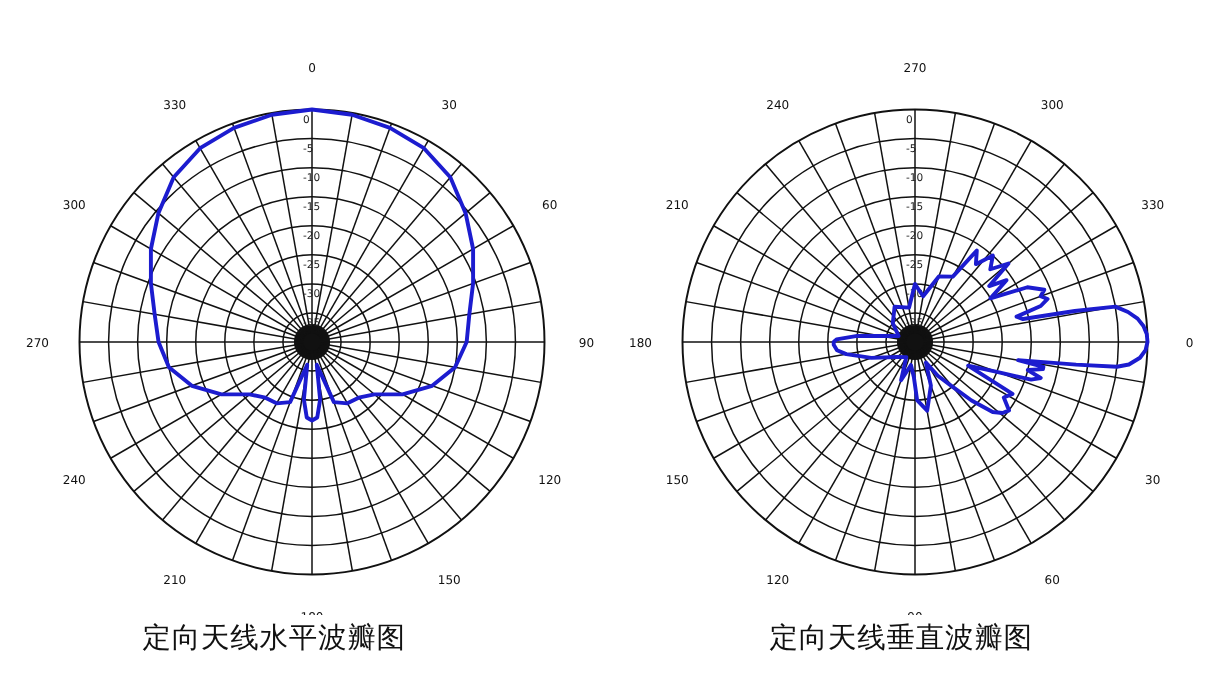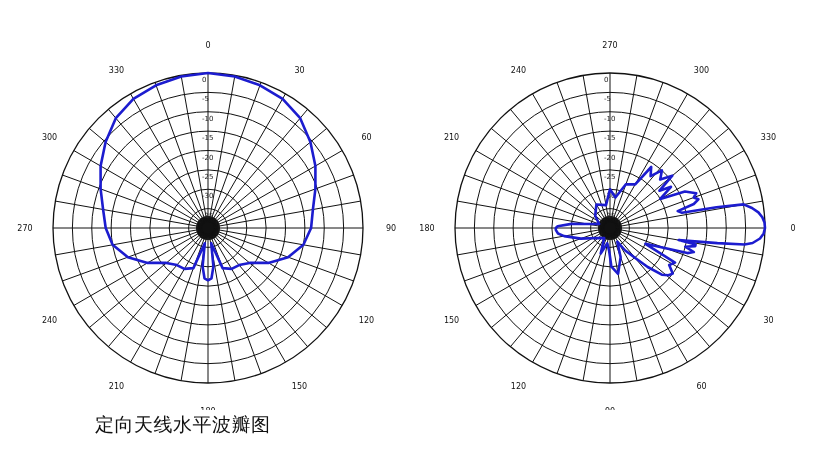--- a/index.html
+++ b/index.html
@@ -300,13 +300,14 @@
       <text x="116.50000000000004" y="389.4826488925523" text-anchor="middle" class="ang">120</text>
       <text x="49.51735110744772" y="322.5" text-anchor="middle" class="ang">150</text>
       <text x="25" y="231.00000000000003" text-anchor="middle" class="ang">180</text>
       <text x="49.51735110744772" y="139.5" text-anchor="middle" class="ang">210</text>
       <text x="116.49999999999991" y="72.51735110744778" text-anchor="middle" class="ang">240</text>
       <text x="207.99999999999997" y="48" text-anchor="middle" class="ang">270</text>
       <text x="299.5" y="72.51735110744772" text-anchor="middle" class="ang">300</text>
       <text x="366.4826488925522" y="139.49999999999991" text-anchor="middle" class="ang">330</text>
       <path d="M363.0 228.0 L361.7 233.4 L358.0 238.5 L350.6 243.0 L342.6 244.5 L315.4 243.1 L276.7 240.1 L293.6 244.6 L293.3 246.1 L283.2 246.7 L291.8 252.0 L285.4 253.1 L262.6 247.9 L243.4 243.8 L273.0 262.6 L267.2 265.0 L270.7 273.6 L266.4 275.3 L259.8 274.7 L245.7 267.0 L232.9 257.7 L223.2 250.5 L215.3 241.7 L218.6 257.1 L216.1 273.8 L209.4 266.7 L207.2 251.2 L205.3 243.3 L198.7 253.5 L202.2 238.1 L196.1 238.0 L178.9 238.6 L162.2 236.1 L156.0 233.5 L153.8 229.9 L153.8 228.0 L155.7 226.2 L169.5 223.9 L185.1 224.0 L197.1 224.0 L193.2 215.5 L194.4 204.5 L204.0 205.1 L208.0 189.3 L213.4 197.5 L223.9 184.3 L233.2 184.4 L249.2 167.0 L248.6 176.1 L259.9 170.4 L258.2 179.5 L270.3 175.7 L257.5 190.7 L269.0 186.8 L258.3 198.9 L282.9 191.5 L294.2 193.2 L291.8 197.5 L296.4 199.3 L291.8 204.0 L275.7 211.1 L280.0 212.7 L314.5 207.3 L341.6 204.4 L350.0 208.0 L356.4 212.4 L360.3 217.3 L362.5 222.6 L363.0 228.0 Z" fill="none" stroke="#1c1ccf" stroke-width="2.6" stroke-linejoin="round"></path>
     </svg>
+  <div class="caption" id="right-caption">定向天线垂直波瓣图</div>
 </div>
 
 </body></html>

